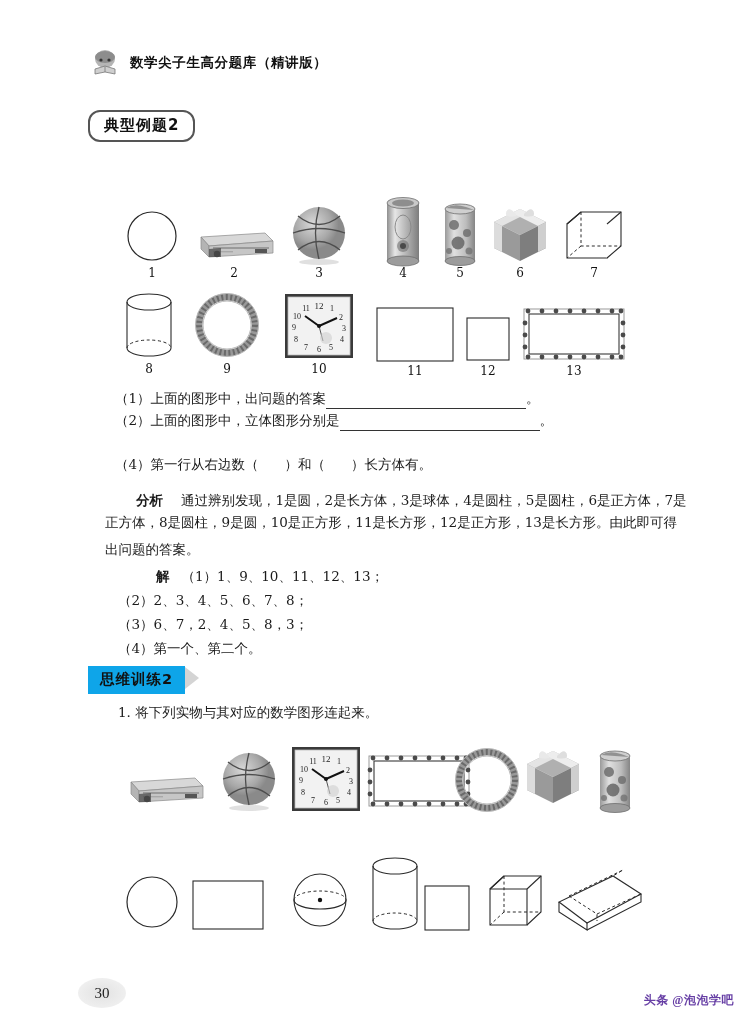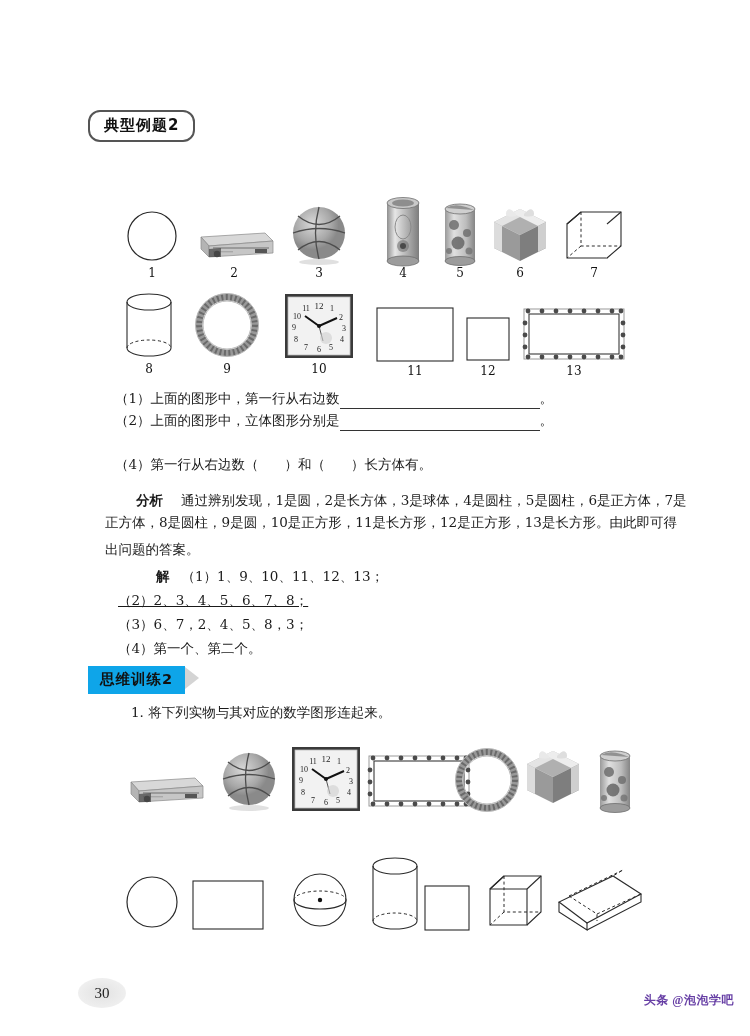--- a/index.html
+++ b/index.html
@@ -123,20 +123,33 @@
     opacity: 0.85;
   }
   
   svg { display: block; overflow: visible; }
 </style>
 </head>
 <body>
 
 <div class="page">
 
+  <div class="header">
+    <div class="header-logo">
+      <svg width="34" height="30" viewBox="0 0 34 30">
+        <ellipse cx="17" cy="11" rx="10" ry="9" fill="#b5b5b5"></ellipse>
+        <ellipse cx="17" cy="9" rx="10" ry="6" fill="#8d8d8d"></ellipse>
+        <circle cx="13" cy="12" r="1.6" fill="#333"></circle>
+        <circle cx="21" cy="12" r="1.6" fill="#333"></circle>
+        <path d="M7 21 L17 18 L27 21 L27 26 L17 24 L7 26 Z" fill="#cfcfcf" stroke="#777" stroke-width="0.8"></path>
+        <line x1="17" y1="18.5" x2="17" y2="24" stroke="#777" stroke-width="0.8"></line>
+      </svg>
+    </div>
+    <div class="header-title">数学尖子生高分题库（精讲版）</div>
+  </div>
 
   <div class="badge-rounded" style="left:88px; top:110px;">典型例题2</div>
 
 
   <div class="fig" style="left:126px; top:210px;">
     <svg width="52" height="52" viewBox="0 0 52 52">
         <circle cx="26" cy="26" r="24" fill="#fff" stroke="#2a2a2a" stroke-width="1.2"></circle>
       </svg>
   </div>
   <div class="fig-num" style="left:126px; top:266px; width:52px;">1</div>
@@ -331,49 +344,49 @@
           <circle cx="5" cy="42" r="2.4"></circle>
         <circle cx="103" cy="18" r="2.4"></circle>
           <circle cx="103" cy="30" r="2.4"></circle>
           <circle cx="103" cy="42" r="2.4"></circle>
       </g>
     </svg>
   </div>
   <div class="fig-num" style="left:520px; top:364px; width:108px;">13</div>
 
   <div class="ptext" style="left:115px; top:388px;">
-    <span>（1）</span><span>上面的图形中，第一行从右边数</span><span class="blank-line" style="width:200px;"></span><span>。</span>
+    <span>（1）</span><span>上面的图形中，出问题的答案</span><span class="blank-line" style="width:200px;"></span><span>。</span>
   </div>
 
   <div class="ptext" style="left:115px; top:410px;">
     <span>（2）</span><span>上面的图形中，立体图形分别是</span><span class="blank-line" style="width:200px;"></span><span>。</span>
   </div>
 
 
   <div class="ptext" style="left:115px; top:454px;">
     <span>（4）</span><span>第一行从右边数（</span><span class="paren-gap"></span><span>）和（</span><span class="paren-gap"></span><span>）长方体有。</span>
   </div>
 
   <div class="ptext" style="left:136px; top:490px;">
     <span class="bold-label">分析</span><span style="display:inline-block;width:18px;"></span><span>通过辨别发现，1是圆，2是长方体，3是球体，4是圆柱，5是圆柱，6是正方体，7是</span>
   </div>
   <div class="ptext" style="left:105px; top:512px;">正方体，8是圆柱，9是圆，10是正方形，11是长方形，12是正方形，13是长方形。由此即可得</div>
   <div class="ptext" style="left:105px; top:539px;">出问题的答案。</div>
 
   <div class="ptext" style="left:136px; top:566px;margin-left:20px;">
     <span class="bold-label">解</span><span style="display:inline-block;width:12px;"></span><span>（1）1、9、10、11、12、13；</span>
   </div>
-  <div class="ptext" style="left:118px; top:590px;text-decoration:underline;">（2）2、3、4、5、6、7、8；</div>
+  <div class="ptext" style="left:118px; top:590px;">（2）2、3、4、5、6、7、8；</div>
   <div class="ptext" style="left:118px; top:614px;">（3）6、7，2、4、5、8，3；</div>
   <div class="ptext" style="left:118px; top:638px;">（4）第一个、第二个。</div>
 
   <div class="badge-gray" style="left:88px; top:666px;">思维训练2</div>
   <div class="badge-arrow" style="left:185px; top:667px;"></div>
 
-  <div class="ptext" style="left:118px; top:702px;margin-left:13px;">1. 将下列实物与其对应的数学图形连起来。</div>
+  <div class="ptext" style="left:118px; top:702px;">1. 将下列实物与其对应的数学图形连起来。</div>
 
   <div class="fig" style="left:123px; top:768px;">
     <svg width="82" height="40" viewBox="0 0 82 40">
       <polygon points="8,14 72,10 80,18 16,23" fill="#d8d8d8" stroke="#8a8a8a" stroke-width="0.7"></polygon>
       <polygon points="8,14 16,23 16,34 8,26" fill="#b4b4b4" stroke="#8a8a8a" stroke-width="0.7"></polygon>
       <polygon points="16,23 80,18 80,30 16,34" fill="#c6c6c6" stroke="#8a8a8a" stroke-width="0.7"></polygon>
       <rect x="20" y="24" width="56" height="2" fill="#9a9a9a"></rect>
       <rect x="20" y="28" width="20" height="1.4" fill="#a8a8a8"></rect>
       <circle cx="24" cy="31" r="3.2" fill="#3d3d3d"></circle>
       <polygon points="16,26 28,25 28,34 16,34" fill="#4a4a4a" opacity="0.75"></polygon>

